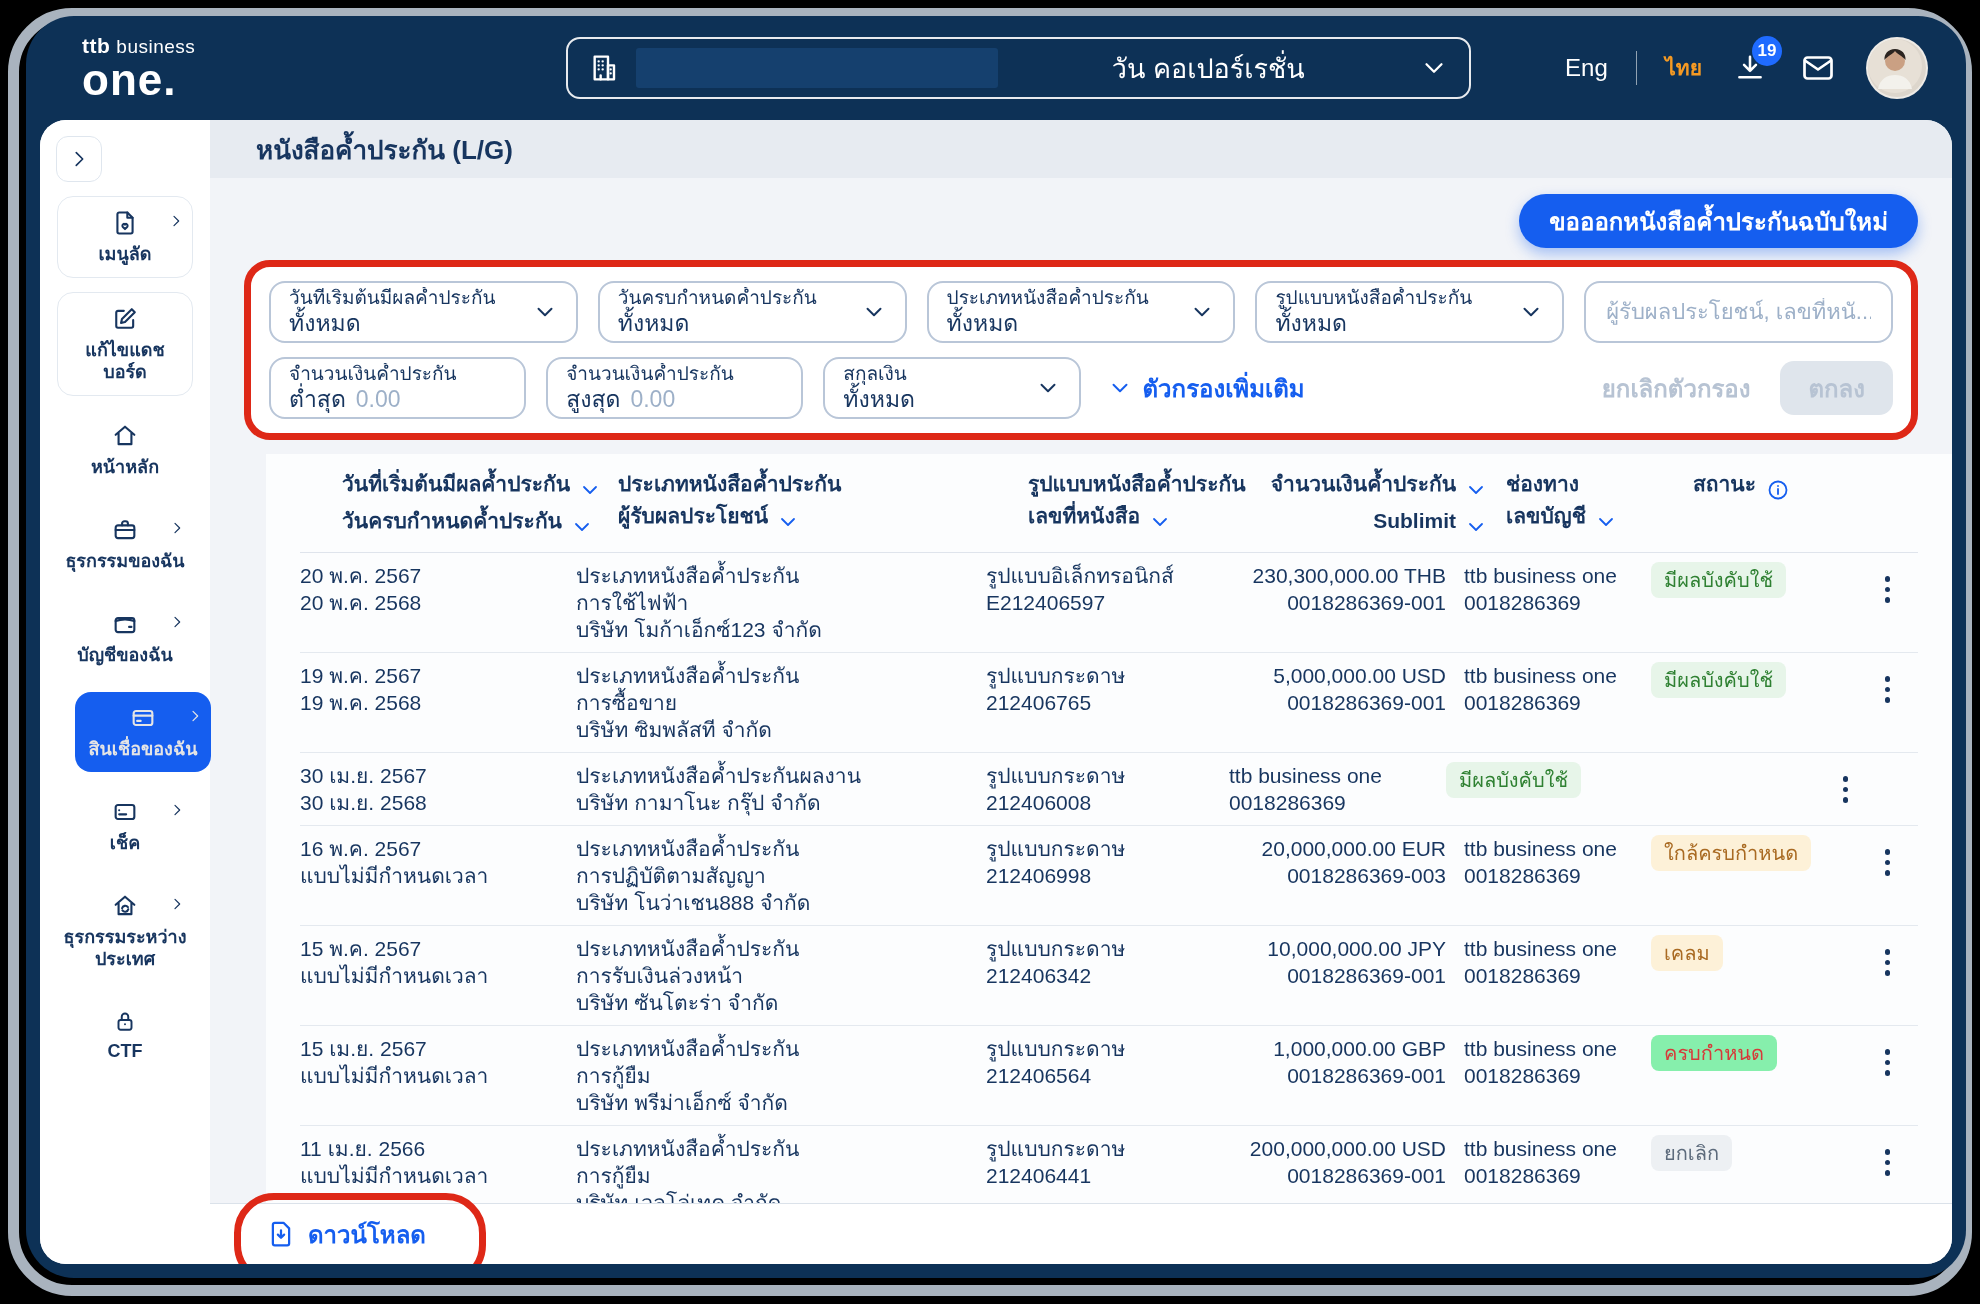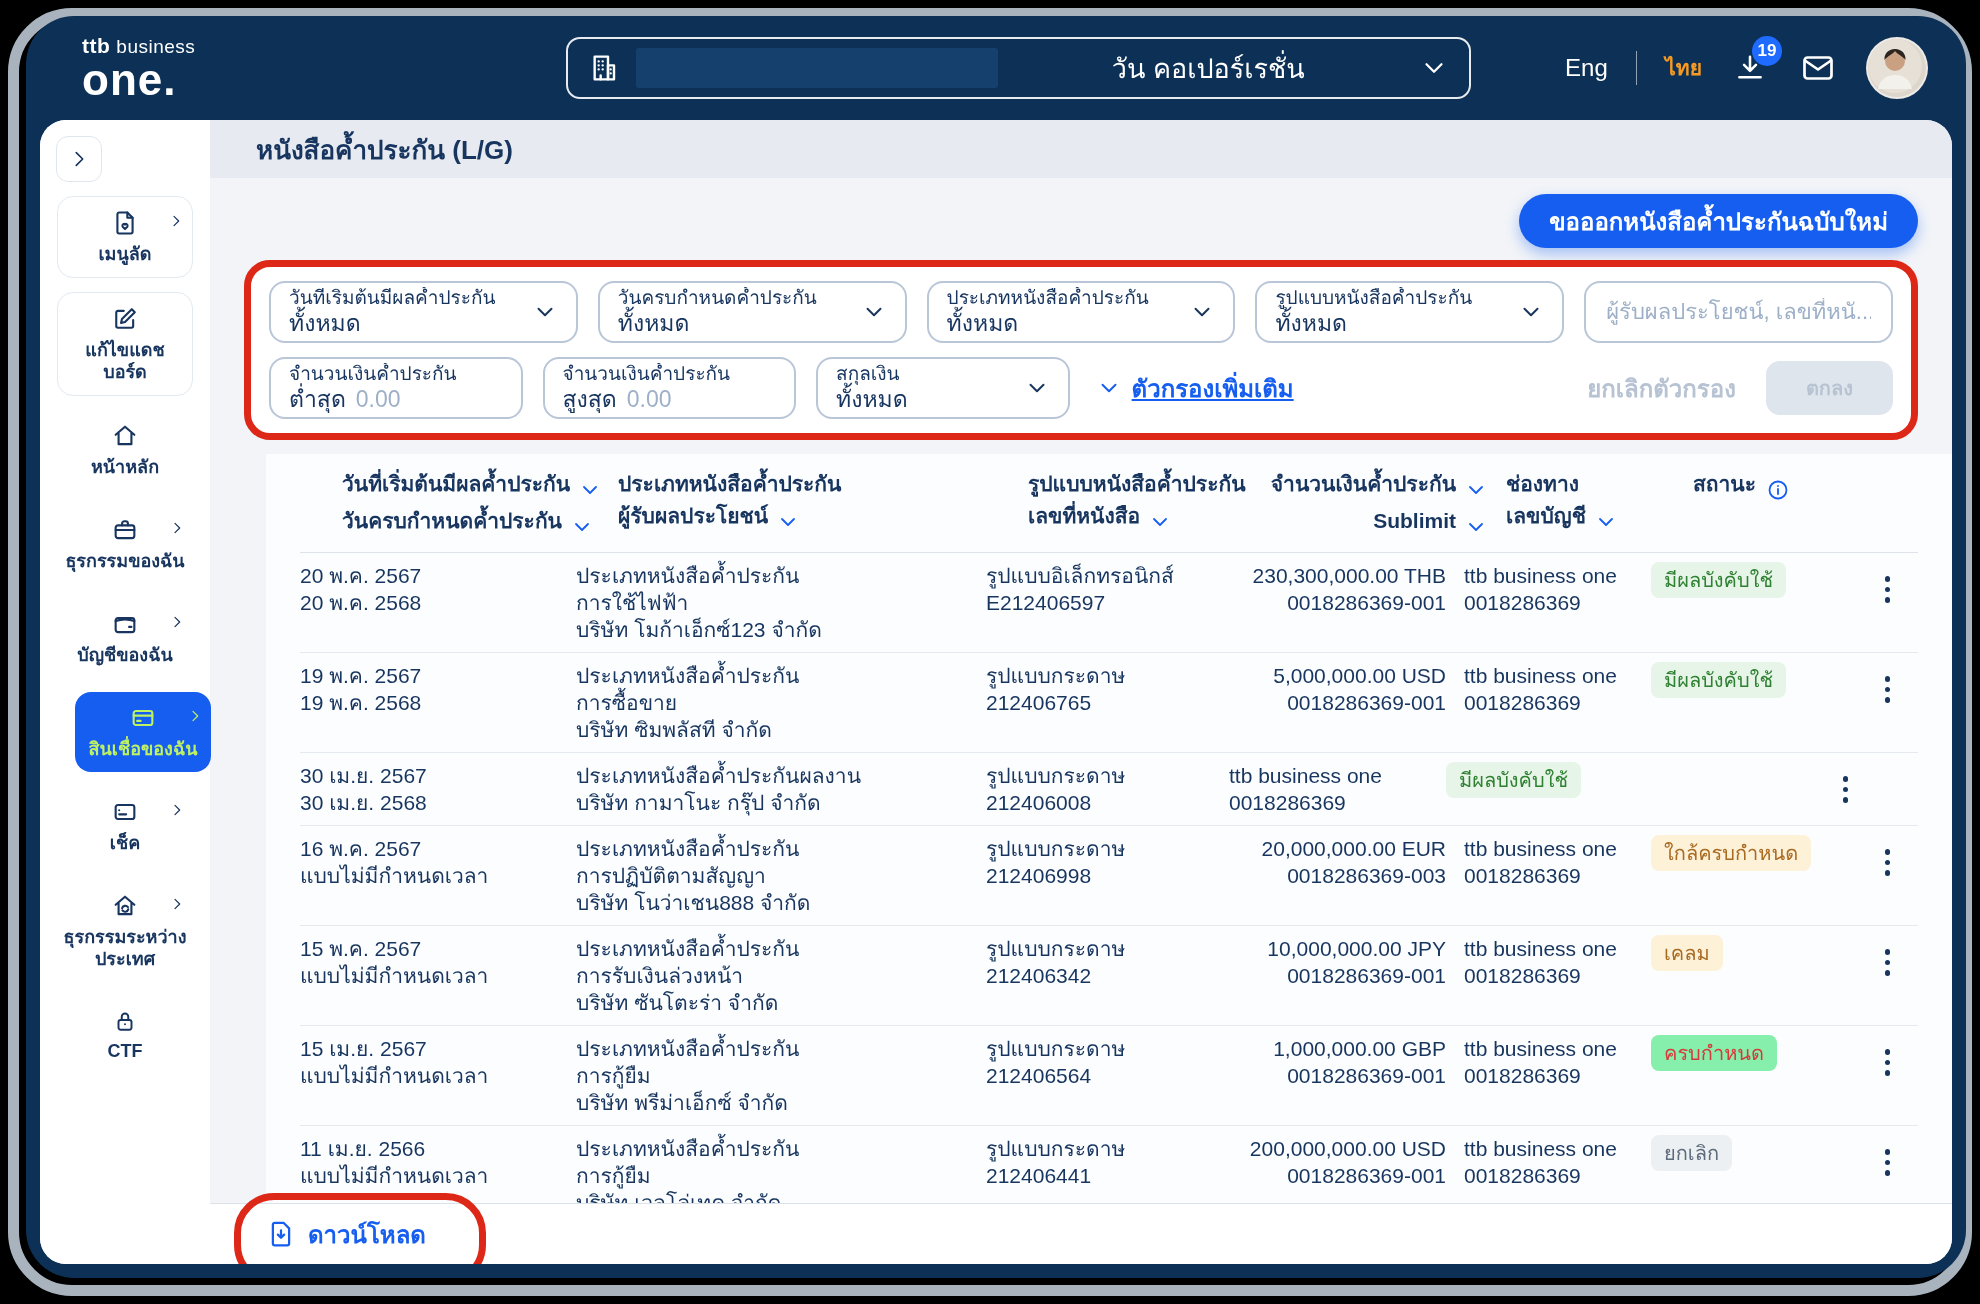--- a/index.html
+++ b/index.html
@@ -27,21 +27,21 @@
           font-size:17px;font-weight:bold;display:flex;align-items:center;justify-content:center;padding:0 4px;box-sizing:border-box;}
   .avatar{width:58px;height:58px;border-radius:50%;overflow:hidden;background:#ddd6cc;cursor:pointer;border:2px solid rgba(255,255,255,.5);}
 
   
   .inner{position:absolute;left:14px;right:14px;top:104px;bottom:14px;background:#f2f4f8;border-radius:26px;display:flex;overflow:hidden;}
   .sidebar{width:170px;background:#fff;display:flex;flex-direction:column;align-items:center;padding-top:16px;gap:14px;box-sizing:border-box;}
   .collapse-btn{align-self:flex-start;margin-left:16px;width:46px;height:46px;border:1.5px solid #dfe6ee;border-radius:12px;background:#fff;
                 display:flex;align-items:center;justify-content:center;color:#17355f;cursor:pointer;}
   .sitem{position:relative;width:136px;text-align:center;padding:12px 6px;box-sizing:border-box;border-radius:16px;cursor:pointer;color:#17355f;}
   .sitem.boxed{border:1.5px solid #e3e9f0;}
-  .sitem.active{background:#155eef;color:#bef264;margin-left:36px;}
+  .sitem.active{background:#155eef;color:#e5e5e5;margin-left:36px;}
   .sitem .slabel{font-size:18px;font-weight:600;line-height:22px;margin-top:6px;}
   .sitem .schev{position:absolute;right:8px;top:14px;}
   .ic{display:inline-block;vertical-align:middle;}
   svg.ic *{stroke:currentColor;fill:none;stroke-width:1.8;stroke-linecap:round;stroke-linejoin:round;}
 
   .main{flex:1;display:flex;flex-direction:column;min-width:0;position:relative;}
   .titlebar{height:58px;background:#e7ebf1;display:flex;align-items:center;padding:0 46px;flex:none;}
   .ptitle{font-size:26px;font-weight:bold;color:#17355f;}
   .content{flex:1;padding:0 34px;display:flex;flex-direction:column;min-height:0;align-items:flex-end;}
   .cta-row{display:flex;justify-content:flex-end;margin:16px 0 12px;flex:none;}
@@ -56,25 +56,25 @@
         padding:4px 18px;box-sizing:border-box;cursor:pointer;}
   .pill .txt{flex:1;min-width:0;}
   .pill .lbl{font-size:19px;line-height:22px;color:#17355f;white-space:nowrap;overflow:hidden;}
   .pill .val{font-size:23px;line-height:28px;color:#17355f;}
   .pill .ph{color:#9db0c8;}
   .pill .prefix{color:#17355f;margin-right:10px;}
   .chev{color:#17355f;flex:none;margin-left:8px;}
   .searchpill{height:62px;border:2px solid #b9c6d8;border-radius:16px;display:flex;align-items:center;padding:0 18px;box-sizing:border-box;}
   .searchpill input{border:none;outline:none;width:100%;font-size:22px;color:#17355f;font-family:inherit;background:transparent;}
   .searchpill input::placeholder{color:#9db0c8;}
-  .morelink{display:flex;align-items:center;gap:10px;color:#155eef;font-size:24px;font-weight:bold;cursor:pointer;white-space:nowrap;margin-left:6px;text-decoration:underline;}
+  .morelink{display:flex;align-items:center;gap:10px;color:#155eef;font-size:24px;font-weight:bold;cursor:pointer;white-space:nowrap;margin-left:6px;}
   .spacer{flex:1;}
   .clearlink{color:#b7c3d3;font-size:24px;font-weight:bold;cursor:pointer;white-space:nowrap;justify-self:end;margin-right:10px;}
-  .applybtn{height:54px;border:none;border-radius:14px;background:#dfe5ec;color:#b7c3d3;font-size:20px;font-weight:bold;
-            padding:0 40px;cursor:pointer;font-family:inherit;}
+  .applybtn{height:54px;border:none;border-radius:14px;background:#dfe5ec;color:#b7c3d3;font-size:24px;font-weight:bold;
+            padding:0 28px;cursor:pointer;font-family:inherit;}
 
   
   .table-area{flex:1;margin:14px -34px 0;padding:0 34px;background:#fcfdfe;overflow:hidden;min-height:0;}
   .tgrid{display:grid;grid-template-columns:276px 410px 225px 235px 205px 225px 1fr;padding-left:42px;align-items:start;}
   .thead{padding-top:14px;padding-bottom:10px;border-bottom:1.5px solid #dfe4ec;}
   .th{font-size:21px;font-weight:bold;color:#17355f;line-height:32px;white-space:nowrap;}
   .th .sort{vertical-align:-5px;margin-left:8px;cursor:pointer;color:#155eef;}
   .right{text-align:right;}
   .c5pad{padding-left:18px;}
   .trow{padding:9px 0;border-bottom:1.5px solid #e4e9ef;cursor:pointer;}

